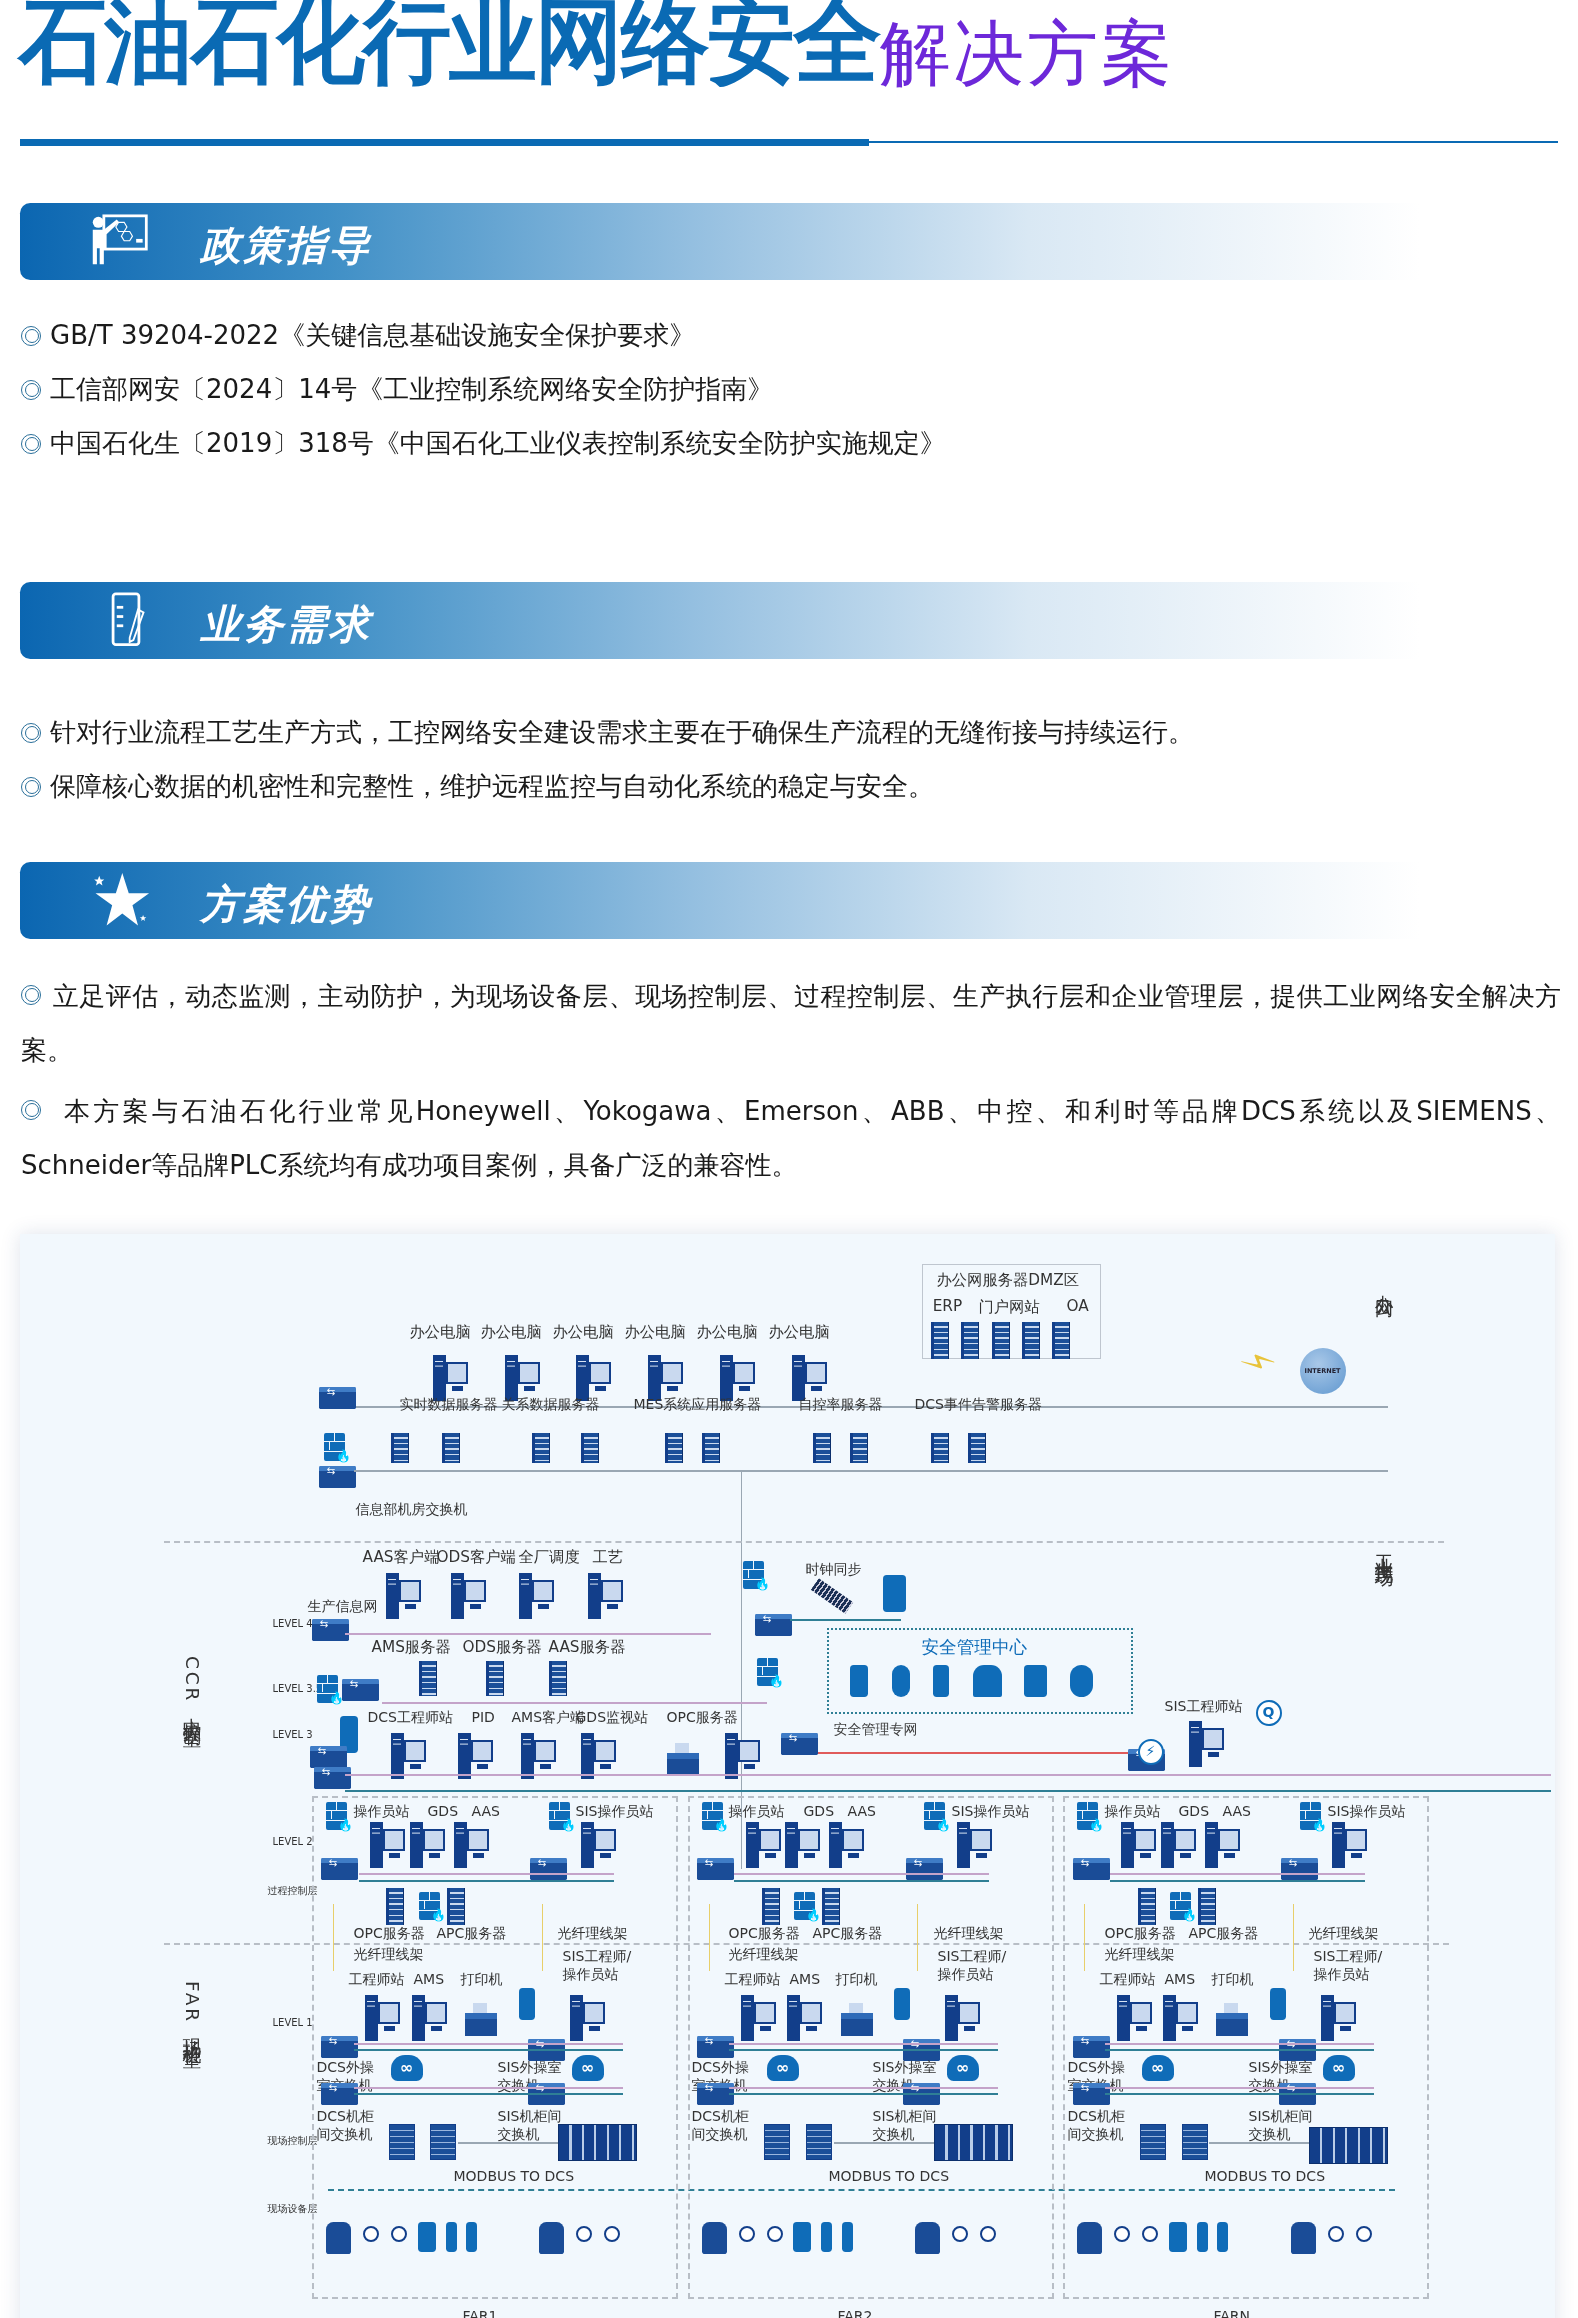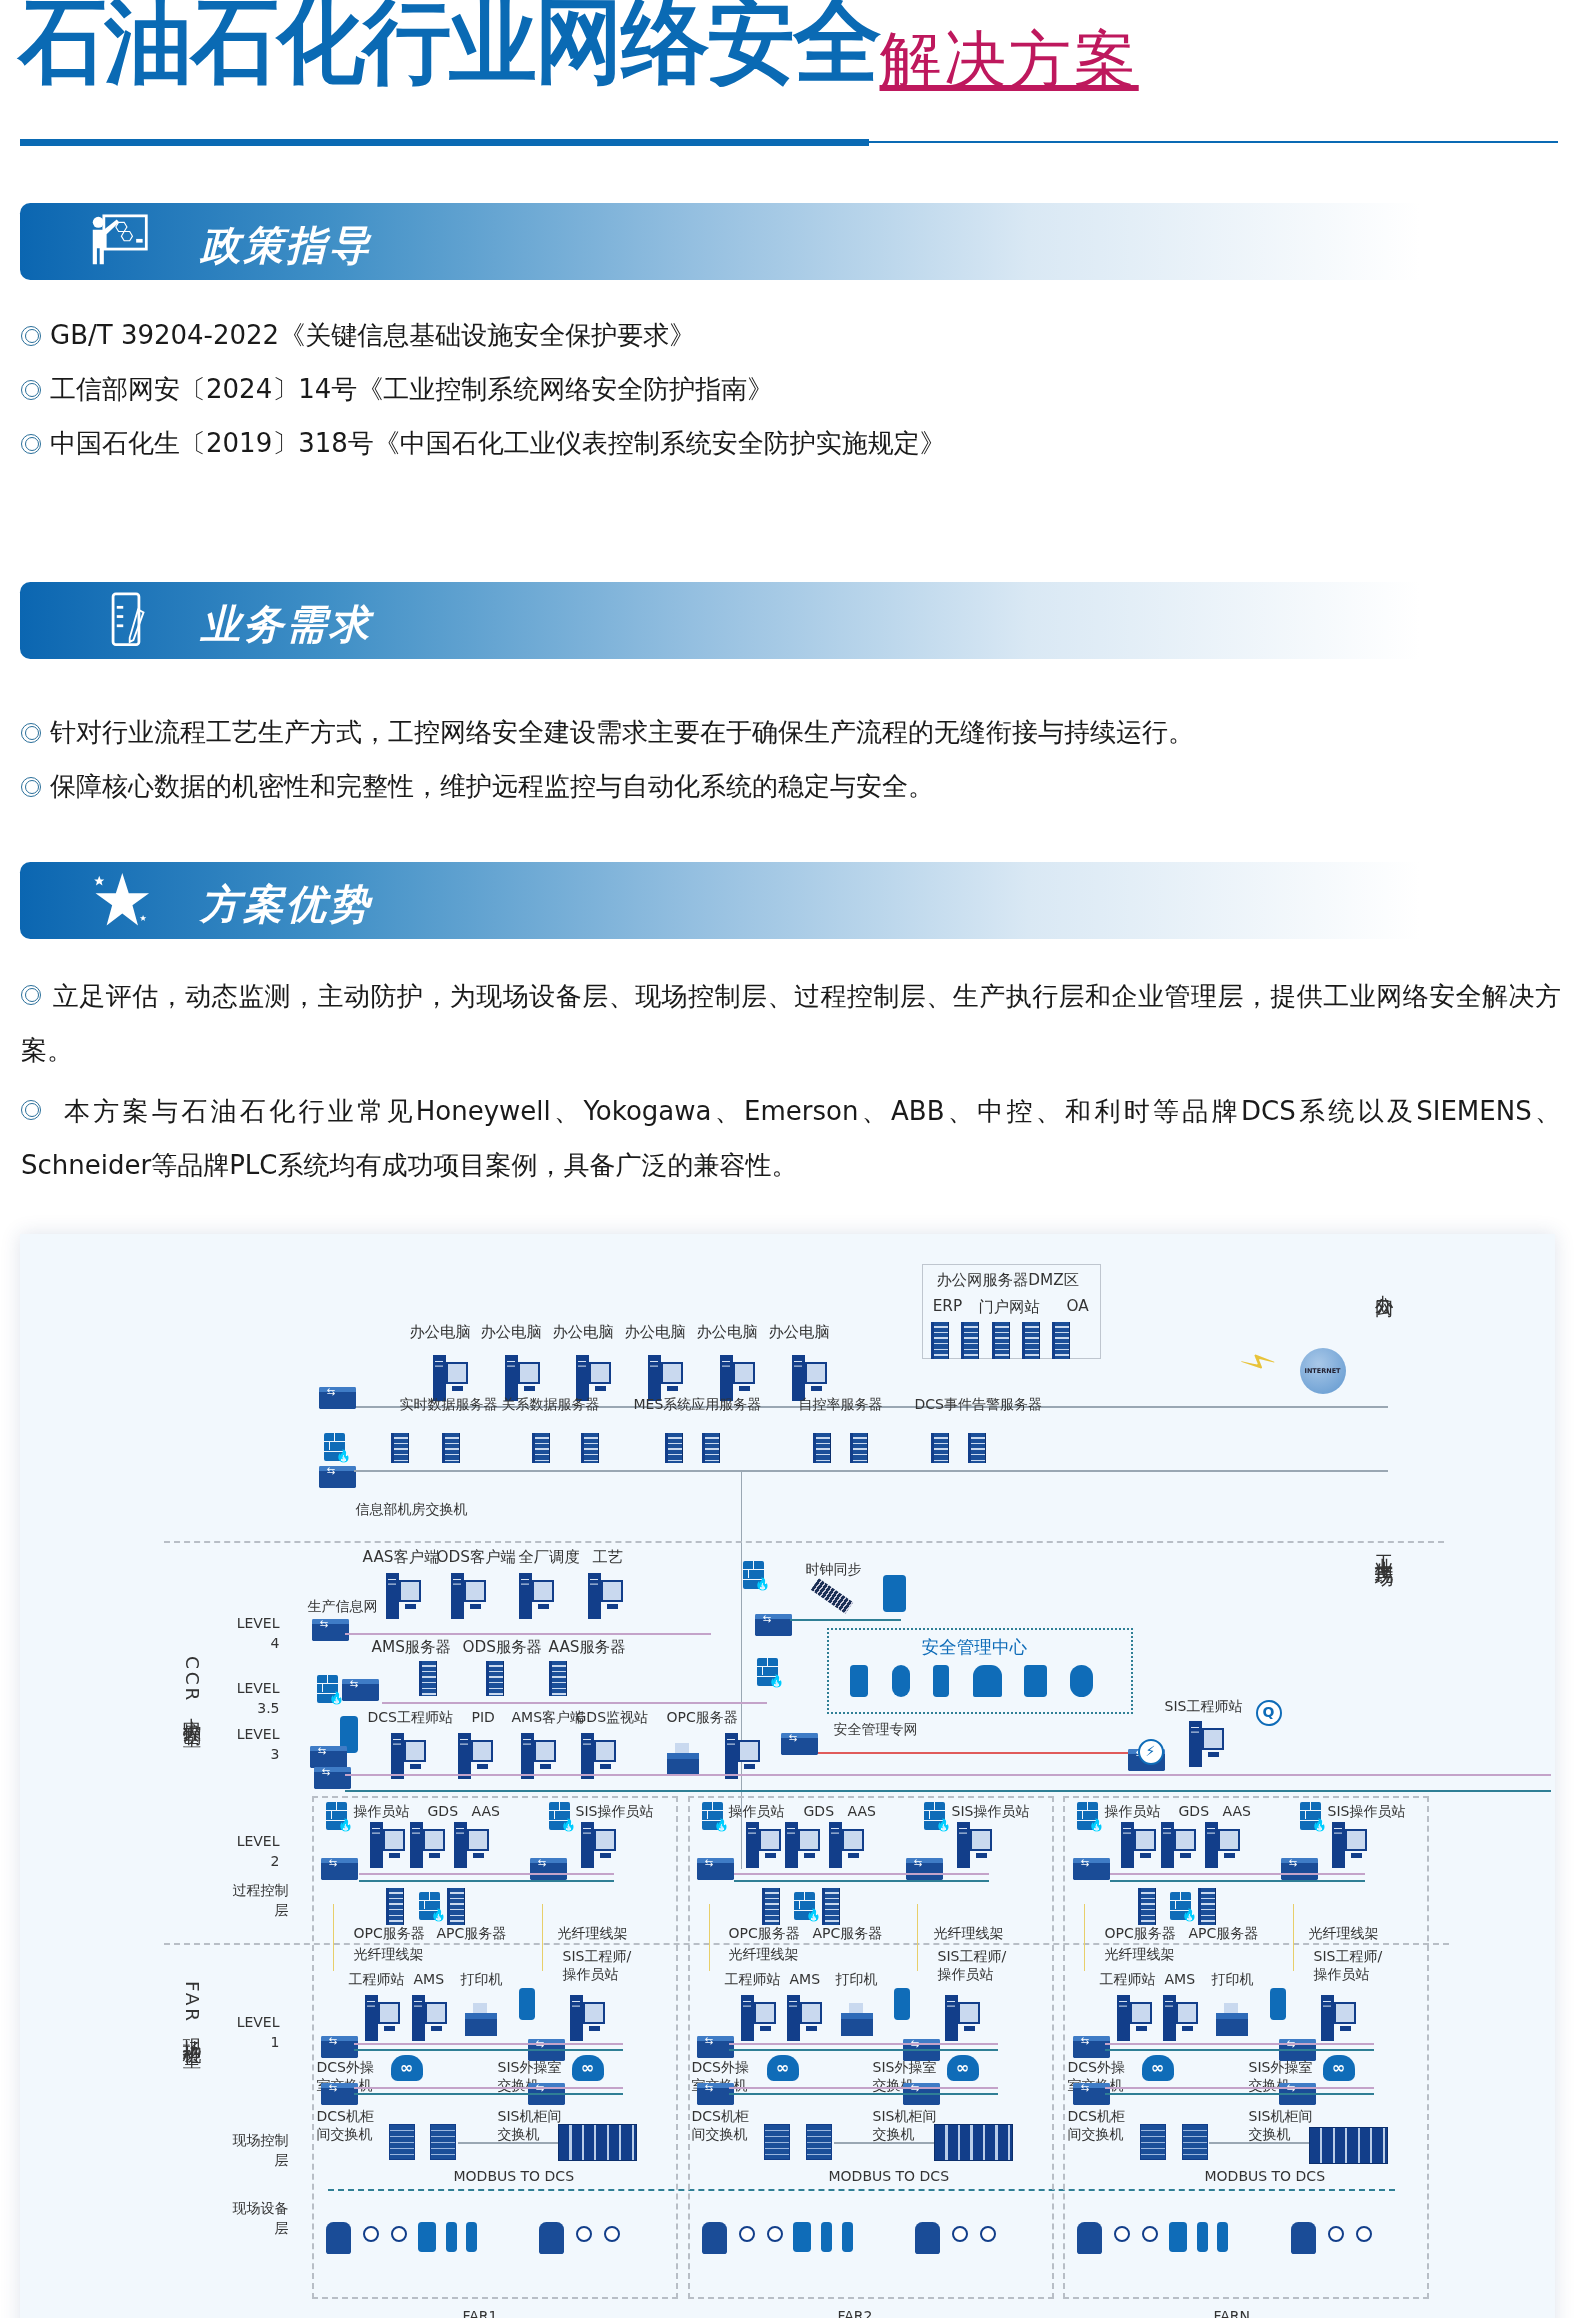--- a/index.html
+++ b/index.html
@@ -2,21 +2,21 @@
 <html style="font-size:7.4px"><head>
 <meta charset="utf-8">
 <style>
   * { box-sizing: border-box; margin: 0; padding: 0; }
   html, body { width: 1578px; background: #ffffff; }
   body { font-family: "DejaVu Sans", "Liberation Sans", sans-serif; color: #1a1a1a; position: relative; height: 2638px; overflow: hidden; }
 
   
   .title { position: absolute; left: 18.5px; top: 9.3px; height: 93px; display: flex; align-items: flex-end; white-space: nowrap; }
   .title .bold { font-size: 88px; font-weight: 900; color: #0a6ab4; letter-spacing: -1.9px; transform: scaleY(1.05); }
-  .title .light { font-size: 62px; font-weight: 300; color: #be185d; letter-spacing: 2.8px; text-decoration: underline; }
+  .title .light { font-size: 71px; font-weight: 300; color: #6d28d9; letter-spacing: 2.8px; }
   .title-rule-thick { position: absolute; left: 19.5px; top: 139px; width: 849px; height: 6.5px; background: #0a6ab4; }
   .title-rule-thin { position: absolute; left: 868px; top: 141px; width: 690px; height: 2.3px; background: #0a6ab4; }
 
   
   .section-header { position: absolute; left: 19.5px; width: 1400px; height: 77px; border-radius: 10.2px 0 0 10.2px;
     background: linear-gradient(90deg, #0b66b1 0%, #3f8fc6 22%, #94bfe0 48%, #d9e8f4 72%, #ffffff 100%); }
   .section-header .icon { position: absolute; left: 70px; top: 9.3px; width: 60px; height: 58px; }
   .section-header .label { position: absolute; left: 181px; top: 15px; font-size: 40px; font-weight: 900; font-style: italic; color: #ffffff; letter-spacing: 2.8px; }
 
   
@@ -26,21 +26,21 @@
   .bullet .mk::after { content: ""; position: absolute; left: 2.8px; top: 2.8px; width: 12px; height: 12px; border: 1.4px solid #2a6f9a; border-radius: 50%; }
   .para { position: absolute; left: 21px; width: 1540px; font-size: 26px; line-height: 54px; color: #1a1a1a; text-align: justify; }
   .para .mk { display: inline-block; position: relative; vertical-align: middle; width: 20.4px; height: 20.4px; border: 1.4px solid #2a6f9a; border-radius: 50%; margin-right: 11px; top: -2.8px; }
   .para .mk::after { content: ""; position: absolute; left: 2.8px; top: 2.8px; width: 12px; height: 12px; border: 1.4px solid #2a6f9a; border-radius: 50%; }
 
   
   .panel { position: absolute; left: 19.5px; top: 1234px; width: 1535px; height: 1382px; background: #f2f8fd; box-shadow: 0 0 18.5px rgba(40,70,120,0.15); }
   .lbl { position: absolute; font-size: 15.3px; color: #333; white-space: nowrap; }
   .lbl-sm { position: absolute; font-size: 14px; color: #333; white-space: nowrap; }
   .vlbl { position: absolute; font-size: 18.5px; color: #333; writing-mode: vertical-rl; letter-spacing: 2.8px; }
-  .lvl { position: absolute; font-size: 14px; color: #333; text-align: right; line-height: 19.5px; width: 51px; }
+  .lvl { position: absolute; font-size: 10px; color: #333; text-align: left; line-height: 19.5px; width: 51px; margin-left: 44px; }
   .hline { position: absolute; height: 1.9px; background: #9aa7b3; }
   .hline.teal { background: #2f7f95; height: 2.3px; }
   .hline.pink { background: #c4a3c9; height: 1.9px; }
   .hline.red { background: #e05b5b; height: 2.3px; }
   .vline { position: absolute; width: 1.4px; background: #9aa7b3; }
   .vline.yellow { background: #e8cf6a; }
   .dashline { position: absolute; border-top: 2.8px dashed #b8bec6; height: 0; }
   .dashline.teal { border-top-color: #2f7f95; }
   .dashbox { position: absolute; border: 2.3px dashed #b8bec6; }
   .dotbox { position: absolute; border: 2.3px dotted #2f7f95; }

